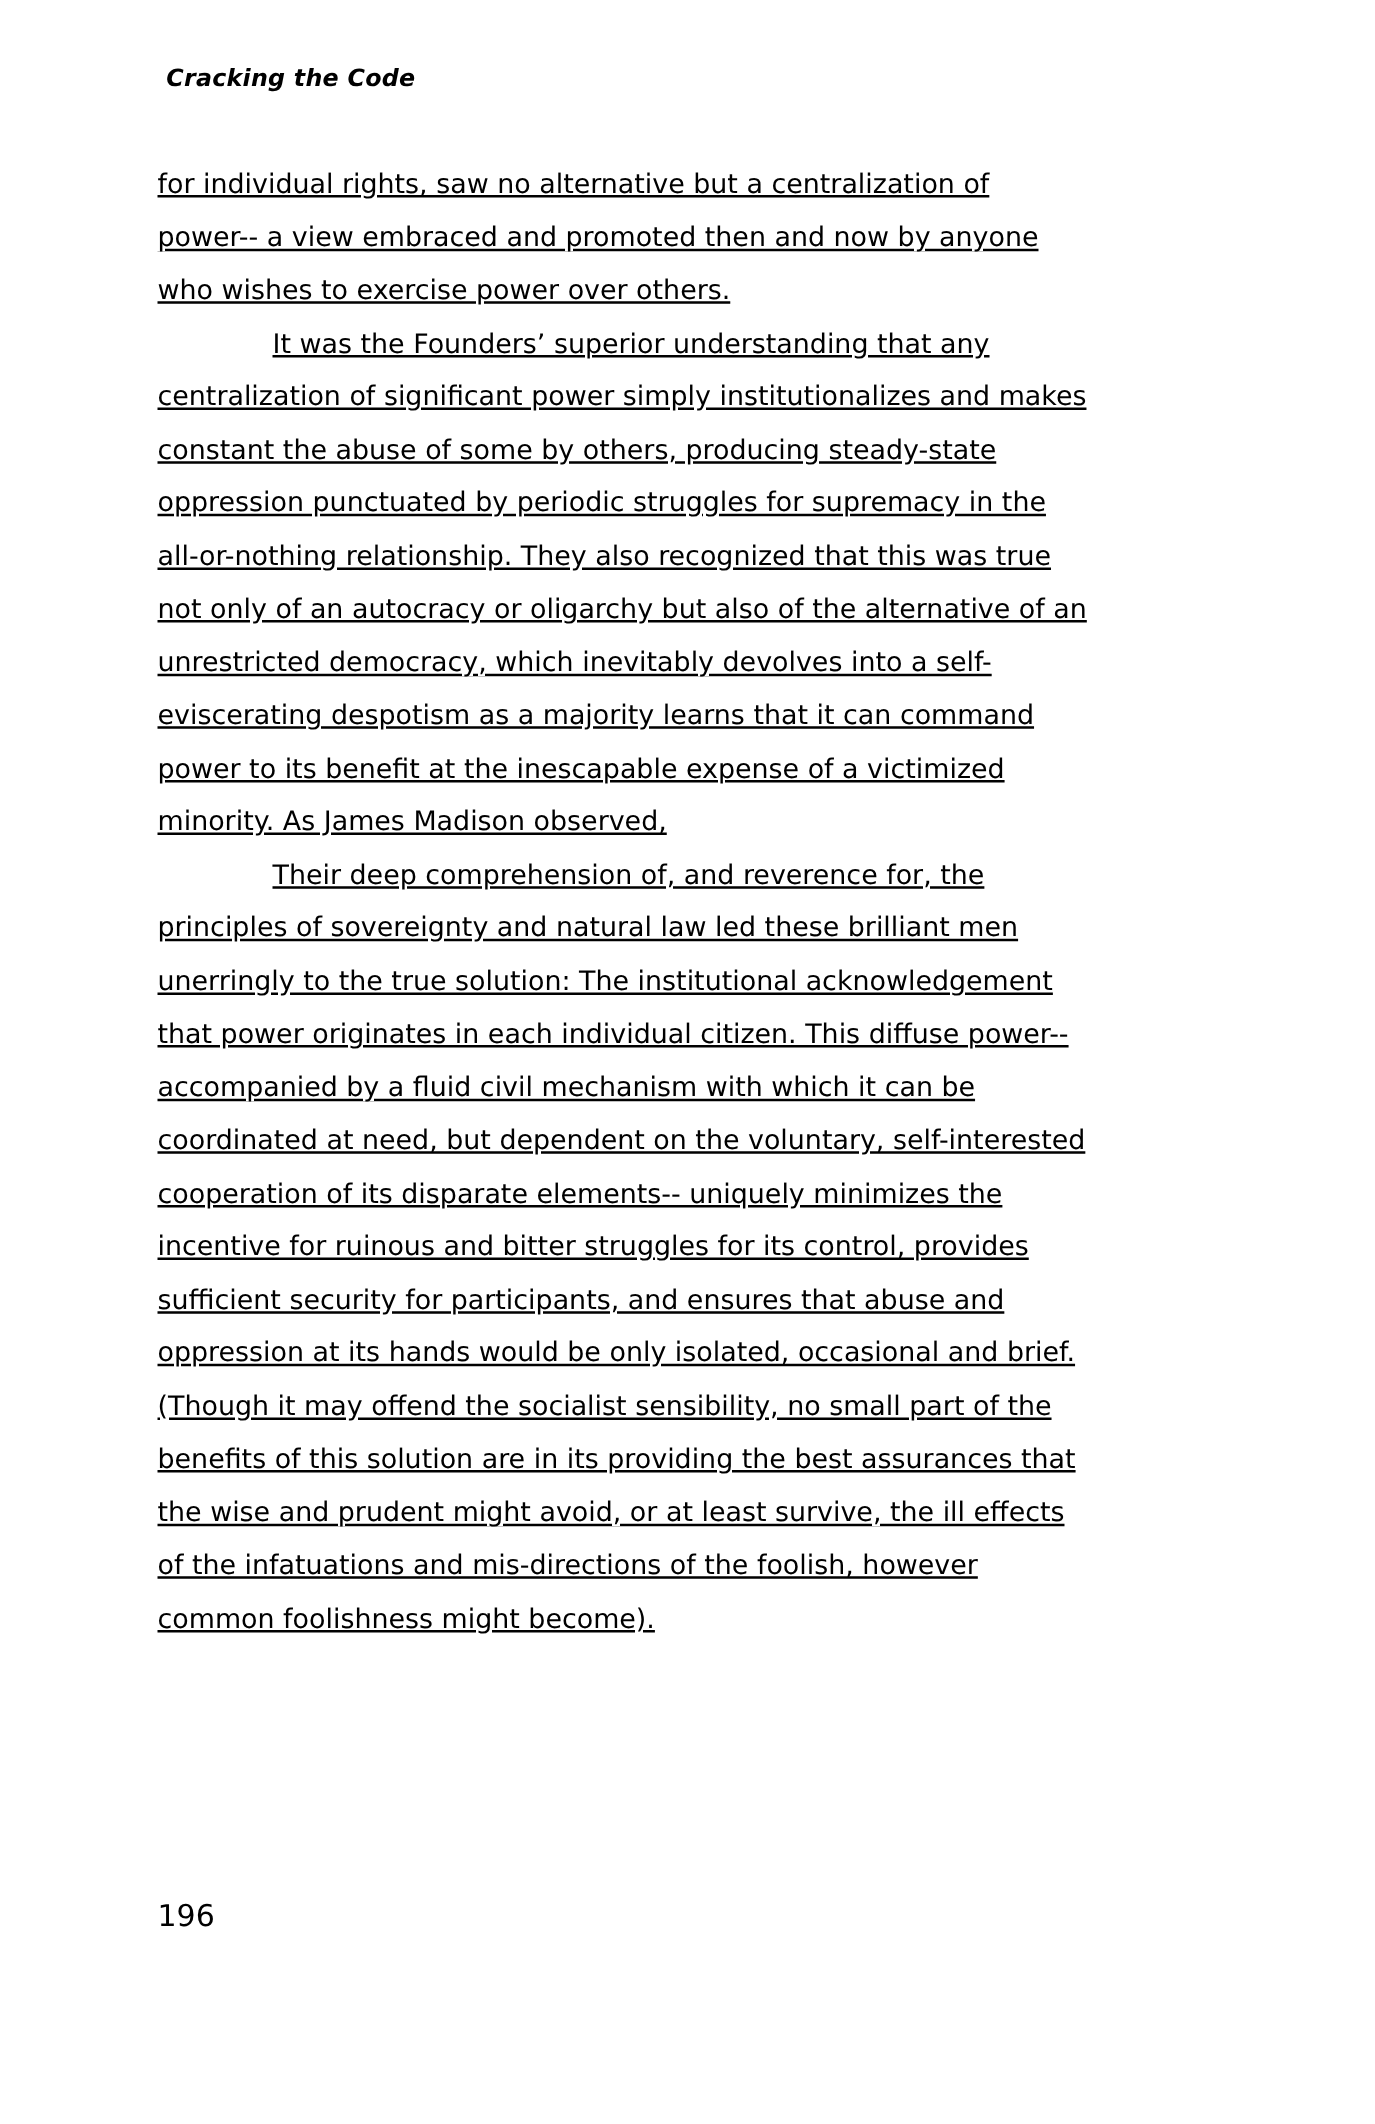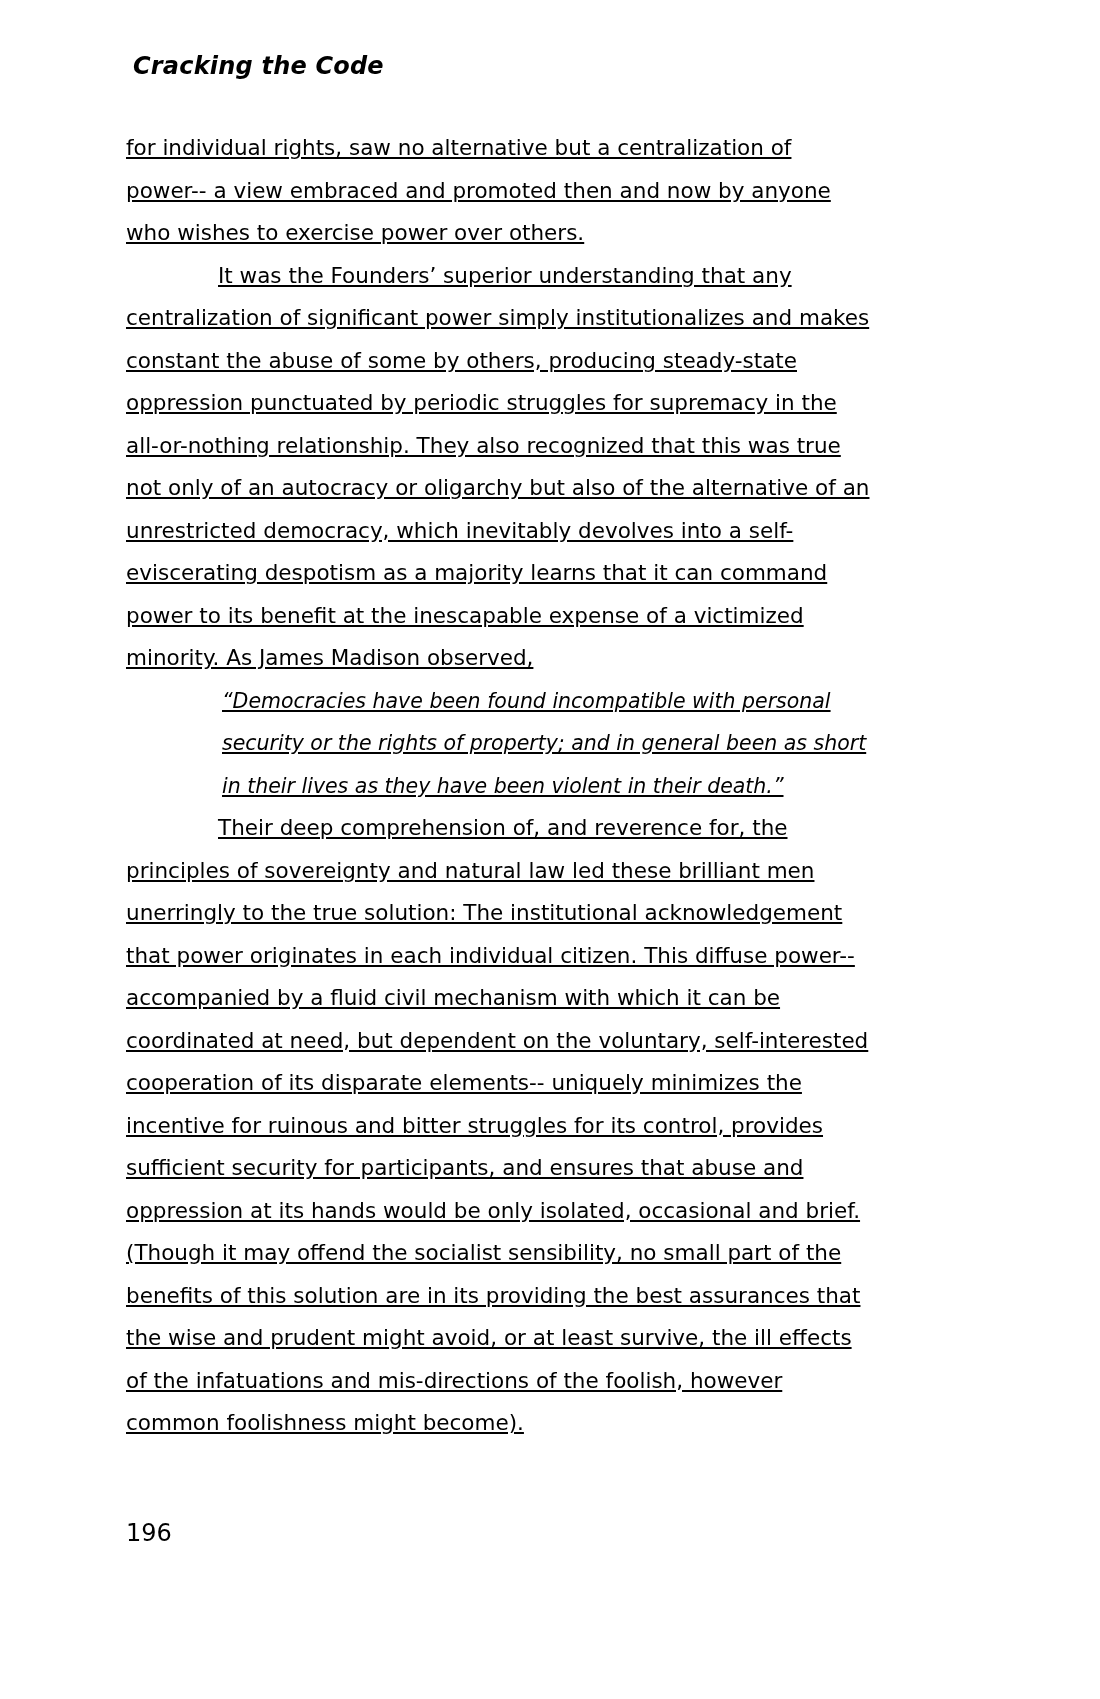--- a/index.html
+++ b/index.html
@@ -16,21 +16,21 @@
     color: #000000;
     box-sizing: border-box;
   }
   .running-head {
     position: absolute;
     left: 133px;
     top: 52px;
     font-family: "DejaVu Sans", sans-serif;
     font-style: italic;
     font-weight: bold;
-    font-size: 24px;
+    font-size: 19px;
     letter-spacing: 0.2px;
     color: #000000;
   }
   .body-text {
     position: absolute;
     left: 126px;
     top: 127px;
     width: 745px;
     font-size: 21.5px;
     line-height: 42.5px;
@@ -63,19 +63,18 @@
 </head>
 <body>
 
 <div class="page">
 
   <div class="running-head">Cracking the Code</div>
 
   <div class="body-text">
     <p class="para noindent">for individual rights, saw no alternative but a centralization of power-- a view embraced and promoted then and now by anyone who wishes to exercise power over others.</p>
     <p class="para">It was the Founders’ superior understanding that any centralization of significant power simply institutionalizes and makes constant the abuse of some by others, producing steady-state oppression punctuated by periodic struggles for supremacy in the all-or-nothing relationship.  They also recognized that this was true not only of an autocracy or oligarchy but also of the alternative of an unrestricted democracy, which inevitably devolves into a self-eviscerating despotism as a majority learns that it can command power to its benefit at the inescapable expense of a victimized minority.  As James Madison observed,</p>
-    <p class="quote">“Democracies have been found incompatible with personal security or the rights of property; and in general been as short in their lives as they have been violent in their death.”</p>
     <p class="para">Their deep comprehension of, and reverence for, the principles of sovereignty and natural law led these brilliant men unerringly to the true solution: The institutional acknowledgement that power originates in each individual citizen.  This diffuse power-- accompanied by a fluid civil mechanism with which it can be coordinated at need, but dependent on the voluntary, self-interested cooperation of its disparate elements-- uniquely minimizes the incentive for ruinous and bitter struggles for its control, provides sufficient security for participants, and ensures that abuse and oppression at its hands would be only isolated, occasional and brief.  (Though it may offend the socialist sensibility, no small part of the benefits of this solution are in its providing the best assurances that the wise and prudent might avoid, or at least survive, the ill effects of the infatuations and mis-directions of the foolish, however common foolishness might become).</p>
   </div>
 
   <div class="folio">196</div>
 
 </div>
 
 </body></html>

